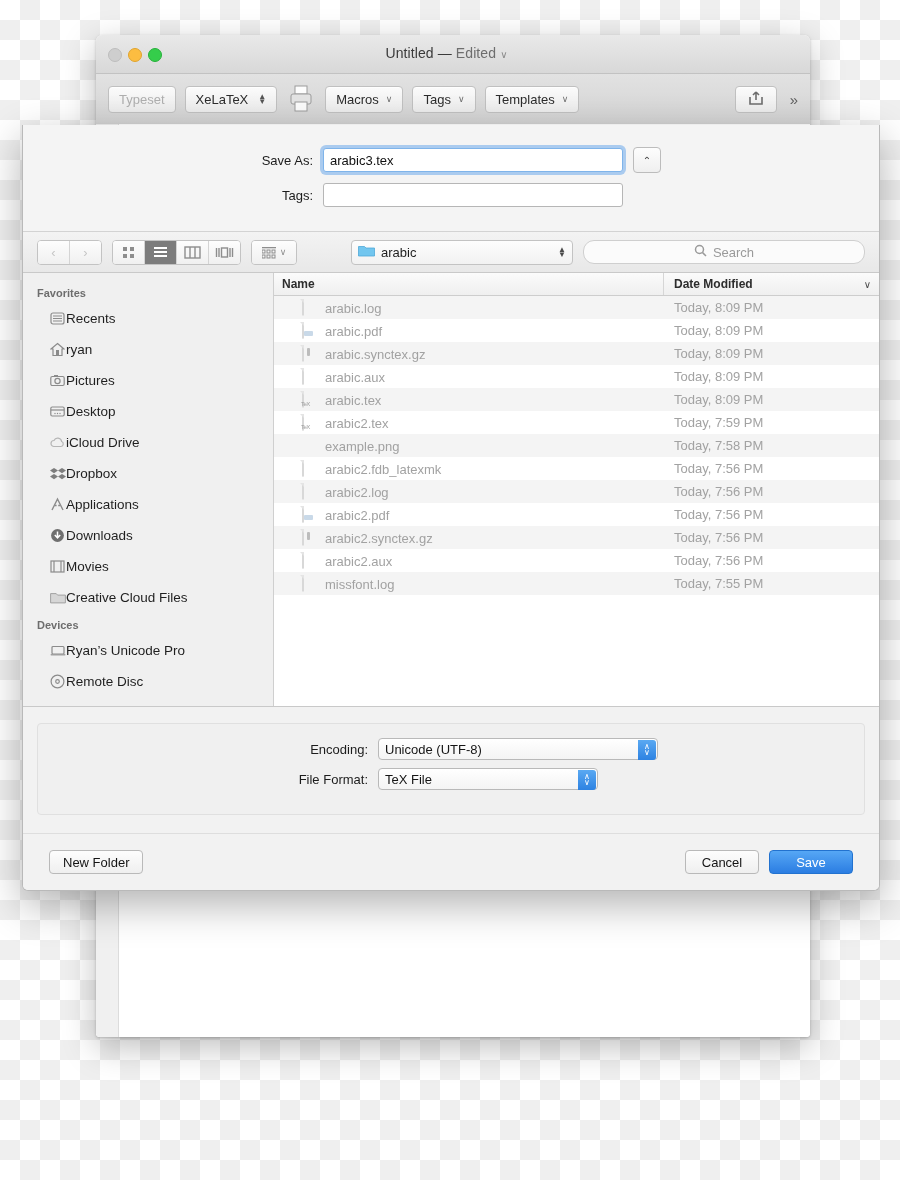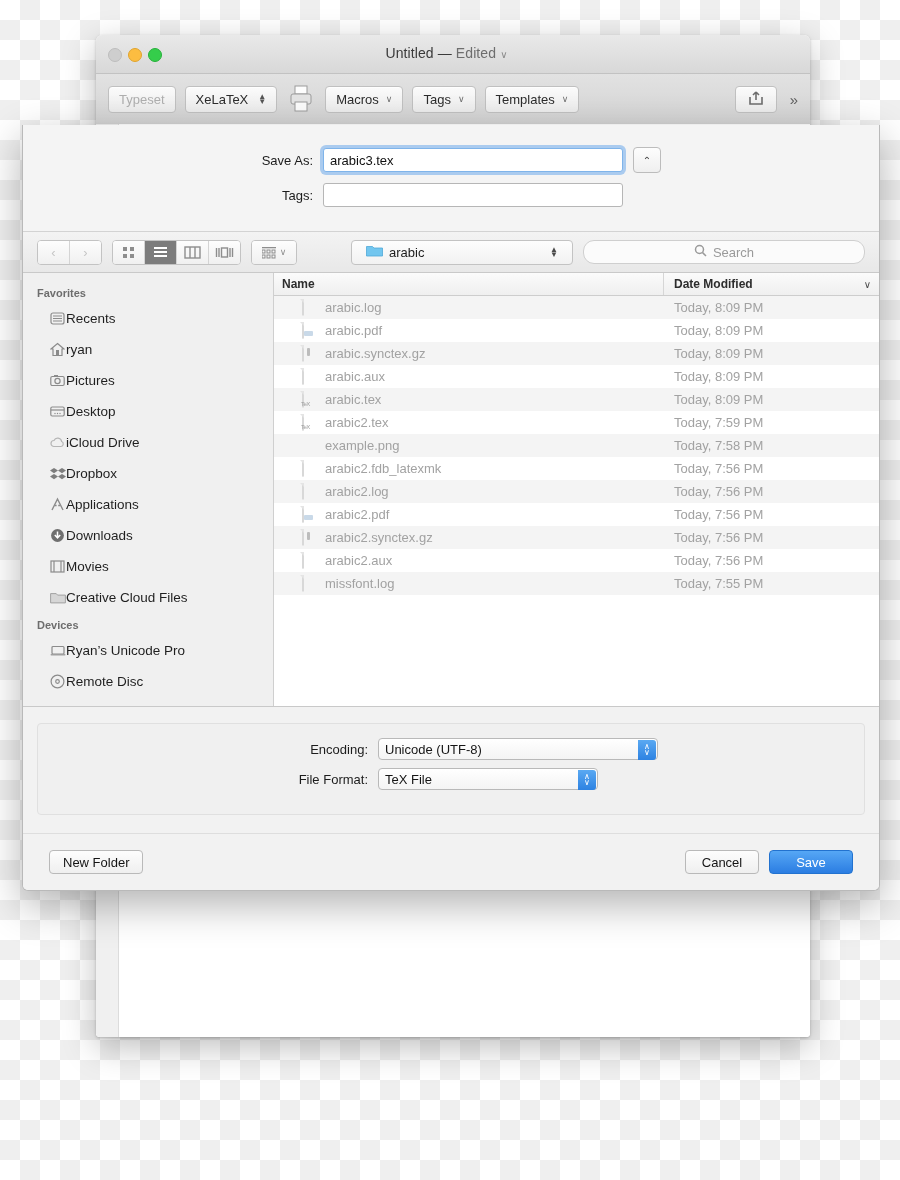--- a/index.html
+++ b/index.html
@@ -195,21 +195,21 @@
   .seg.dim { color: #c6c6c6; }
 
   #path-popup {
     flex: 1;
     max-width: 245px;
     height: 23px;
     background: linear-gradient(to bottom,#fdfdfd,#f2f2f2);
     border: 1px solid #c3c3c3;
     border-radius: 4px;
     display: flex; align-items: center;
-    padding: 0 14px;
+    padding: 0 6px;
     margin-left: 44px;
     font-size: 13px;
   }
   #folder-icon { margin-right: 6px; }
   .popup-stepper { margin-left: auto; display:inline-flex; flex-direction:column; line-height:5px; font-size:8px; color:#4a4a4a;}
   #search-box {
     width: 280px;
     height: 22px;
     margin-left: auto;
     background: #fbfbfb;
@@ -258,21 +258,21 @@
     color: #2d2d2d;
     align-items: center;
   }
   .col-name { flex: 1; padding-left: 8px; border-right: 1px solid #d6d6d6; height:100%; display:flex; align-items:center;}
   .col-date { width: 205px; padding-left: 10px; display:flex; align-items:center; height:100%; }
   .col-sort { margin-left: auto; margin-right: 8px; font-size: 10px; color:#4c4c4c; font-weight: normal;}
 
   #file-list { flex: 1; overflow: hidden; }
   .frow { display: flex; height: 23px; align-items: center; font-size: 13px; color: #a2a2a2; }
   .frow.alt { background: #f4f4f4; }
-  .fname { flex: 1; display: flex; align-items: center; gap: 8px; padding-left: 28px; min-width:0;}
+  .fname { flex: 1; display: flex; align-items: flex-end; gap: 8px; padding-left: 28px; min-width:0;}
   .fdate { width: 205px; padding-left: 10px; }
   .ficon { width: 15px; height: 16px; flex: 0 0 15px; position: relative; }
 
   
   .doc-sheet {
     width: 12px; height: 15px;
     background: #fdfdfd;
     border: 1px solid #d8d8d8;
     border-radius: 1px;
     position: relative;

